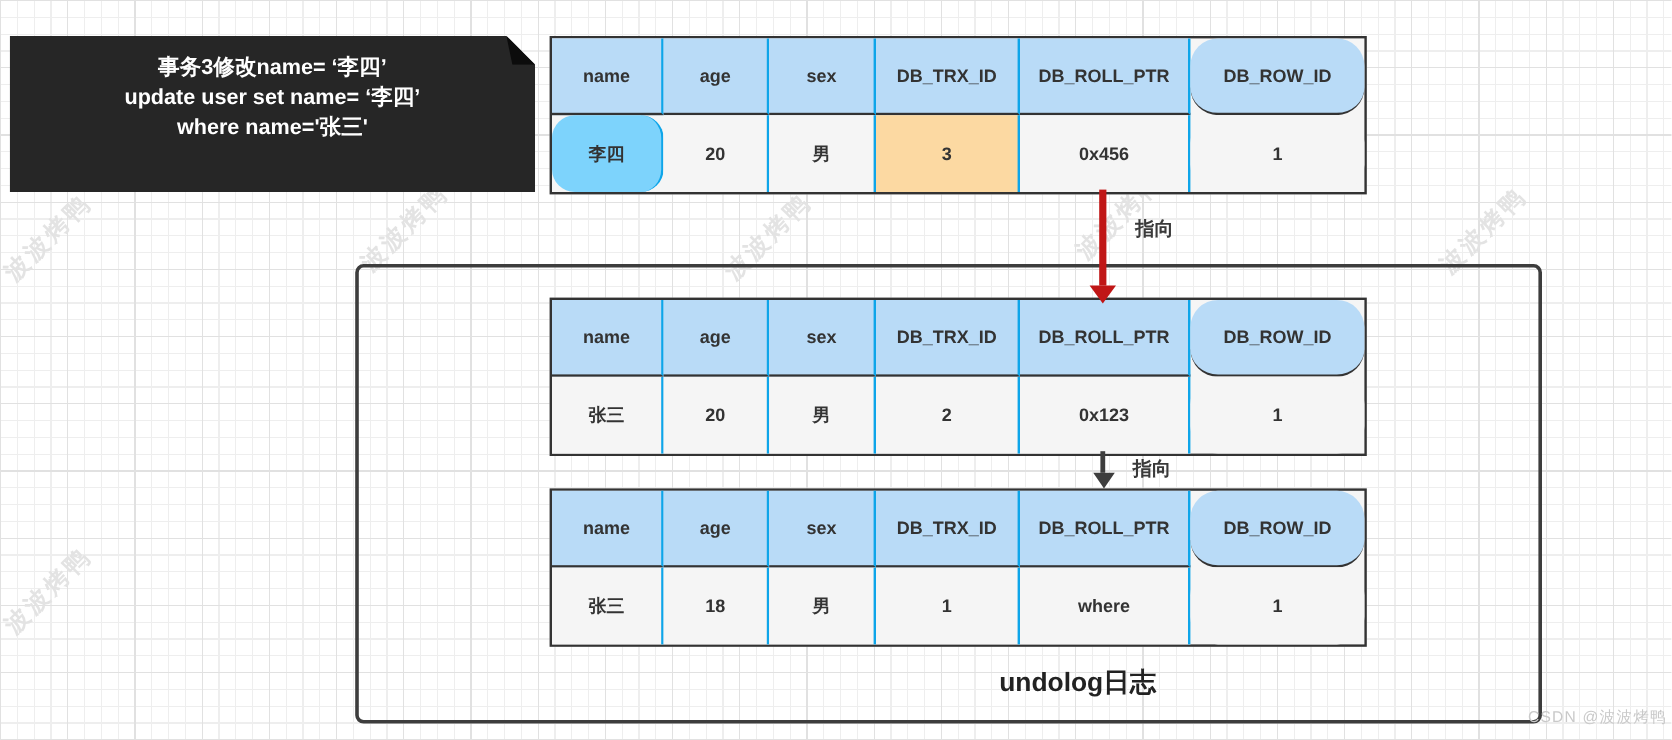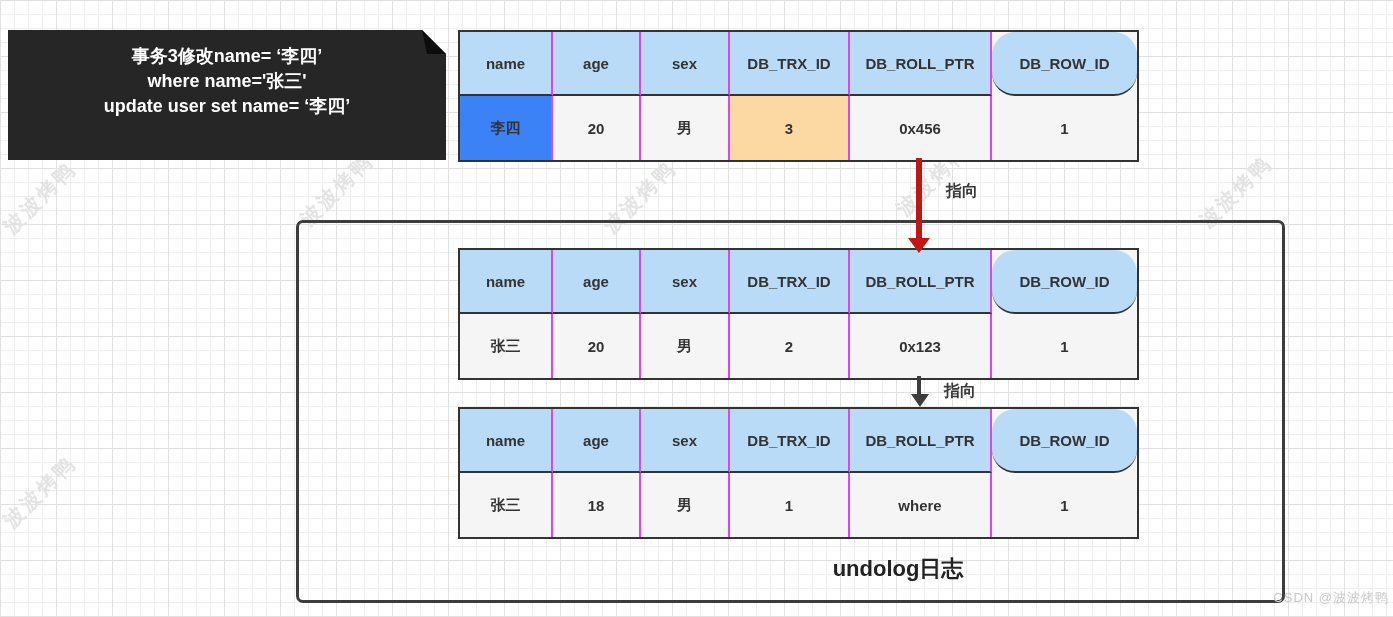--- a/index.html
+++ b/index.html
@@ -58,26 +58,26 @@
     background:#f5f5f5;
   }
   .trow {
     display:grid;
     grid-template-columns:93px 88px 89px 120px 142px 145px;
   }
   .cell {
     height:64px;
     display:flex; align-items:center; justify-content:center;
     font-weight:bold; font-size:15px; color:#333;
-    border-right:2px solid #d946ef;
+    border-right:2px solid #0ea5e9;
     background:#f5f5f5;
   }
   .trow .cell:last-child { border-right:none;border-radius:23px; }
   .trow.head .cell { background:#b9dbf7; border-bottom:2px solid #333; }
-  .cell.pink   { background:#3b82f6; }
+  .cell.pink   { background:#7dd3fc;border-radius:19px; }
   .cell.orange { background:#fcd9a2; }
 
   .t-top    { top:30px;  }
   .t-middle { top:248px; }
   .t-bottom { top:407px; }
 
   
   .ubox {
     position:absolute; z-index:2;
     left:296px; top:220px; width:989px; height:383px;
@@ -127,22 +127,22 @@
 
   <div class="wm" style="left:40px;  top:198px;">波波烤鸭</div>
   <div class="wm" style="left:337px; top:190px;">波波烤鸭</div>
   <div class="wm" style="left:640px; top:197px;">波波烤鸭</div>
   <div class="wm" style="left:933px; top:180px;">波波烤鸭</div>
   <div class="wm" style="left:1236px;top:192px;">波波烤鸭</div>
   <div class="wm" style="left:40px;  top:492px;">波波烤鸭</div>
 
   <div class="note">
     <div>事务3修改name= ‘李四’</div>
+    <div>update user set name= ‘李四’</div>
     <div>where name='张三'</div>
-    <div>update user set name= ‘李四’</div>
   </div>
   <svg class="note-fold" viewBox="0 0 24 24" width="24" height="24">
     <polygon points="0,0 24,24 5,24" fill="#0c0c0c"></polygon>
   </svg>
 
   <div class="ubox"></div>
   <div class="ubox-title">undolog日志</div>
 
   <div class="dtable t-top">
     <div class="trow head">

